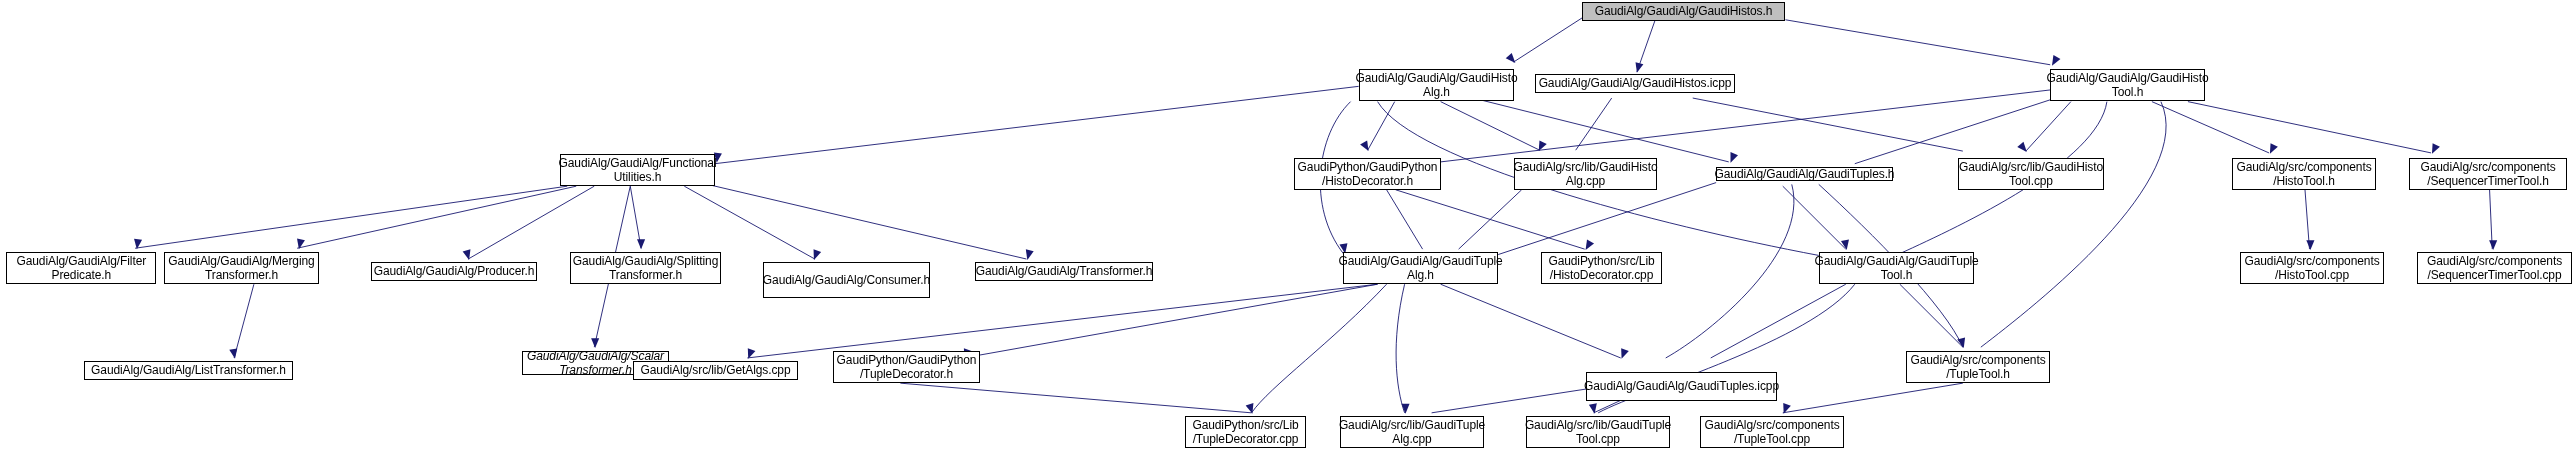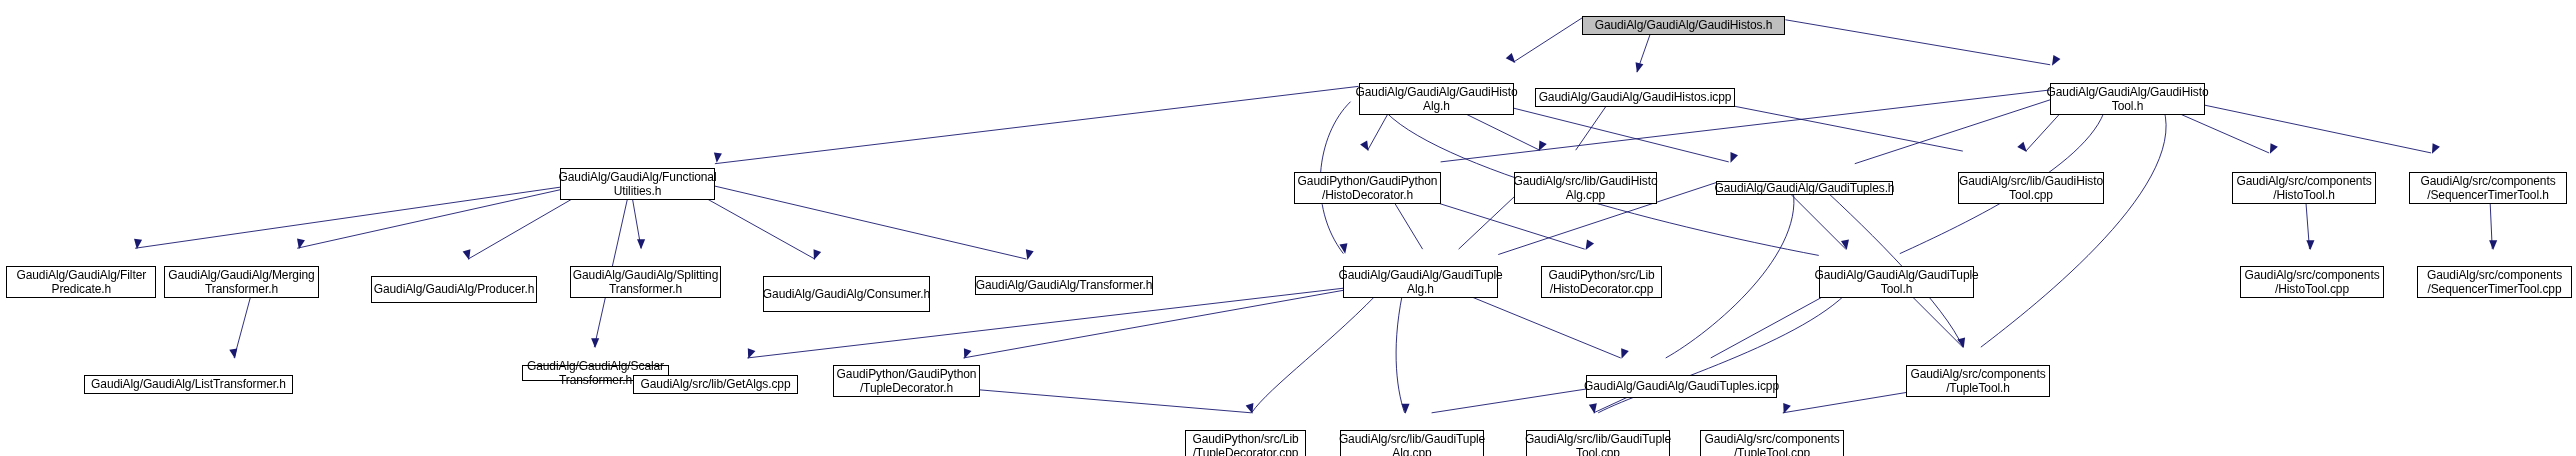--- a/index.html
+++ b/index.html
@@ -34,21 +34,20 @@
     font-size: 12px;
     line-height: 14.4px;
     letter-spacing: -0.1px;
     text-align: center;
     display: flex;
     align-items: center;
     justify-content: center;
     padding: 0.9px 2.7px;
     white-space: pre-line;
     z-index: 2;
-    margin-top: 14px;
   }
   .node.root {
     background: #bfbfbf;
     border-color: #000000;
   }
 </style>
 </head>
 <body>
 
 <div id="graph">
@@ -153,42 +152,42 @@
       <div class="node" style="left: 1958px; top: 158px; width: 146px; height: 32px;">GaudiAlg/src/lib/GaudiHisto
 Tool.cpp</div>
       <div class="node" style="left: 2232px; top: 158px; width: 144px; height: 32px;">GaudiAlg/src/components
 /HistoTool.h</div>
       <div class="node" style="left: 2409px; top: 158px; width: 158px; height: 32px;">GaudiAlg/src/components
 /SequencerTimerTool.h</div>
       <div class="node" style="left: 6.3px; top: 252px; width: 150px; height: 32px;">GaudiAlg/GaudiAlg/Filter
 Predicate.h</div>
       <div class="node" style="left: 164px; top: 252px; width: 155px; height: 32px;">GaudiAlg/GaudiAlg/Merging
 Transformer.h</div>
-      <div class="node" style="left: 371px; top: 262px; width: 166px; height: 27px;">GaudiAlg/GaudiAlg/Producer.h</div>
+      <div class="node" style="left: 371px; top: 262px; width: 166px; height: 19px;">GaudiAlg/GaudiAlg/Producer.h</div>
       <div class="node" style="left: 570px; top: 252px; width: 151px; height: 32px;">GaudiAlg/GaudiAlg/Splitting
 Transformer.h</div>
       <div class="node" style="left: 763px; top: 262px; width: 167px; height: 36px;">GaudiAlg/GaudiAlg/Consumer.h</div>
       <div class="node" style="left: 975px; top: 262px; width: 178px; height: 19px;">GaudiAlg/GaudiAlg/Transformer.h</div>
       <div class="node" style="left: 1343px; top: 252px; width: 155px; height: 32px;">GaudiAlg/GaudiAlg/GaudiTuple
 Alg.h</div>
       <div class="node" style="left: 1541px; top: 252px; width: 121px; height: 32px;">GaudiPython/src/Lib
 /HistoDecorator.cpp</div>
       <div class="node" style="left: 1819px; top: 252px; width: 155px; height: 32px;">GaudiAlg/GaudiAlg/GaudiTuple
 Tool.h</div>
       <div class="node" style="left: 2240px; top: 252px; width: 144px; height: 32px;">GaudiAlg/src/components
 /HistoTool.cpp</div>
       <div class="node" style="left: 2417px; top: 252px; width: 155px; height: 32px;">GaudiAlg/src/components
 /SequencerTimerTool.cpp</div>
       <div class="node" style="left: 84px; top: 361px; width: 209px; height: 19px;">GaudiAlg/GaudiAlg/ListTransformer.h</div>
-      <div class="node" style="left: 522px; top: 351px; width: 147px; height: 16px;">GaudiAlg/GaudiAlg/Scalar
+      <div class="node" style="left: 522px; top: 351px; width: 147px; height: 24px; font-style: italic;">GaudiAlg/GaudiAlg/Scalar
 Transformer.h</div>
       <div class="node" style="left: 633px; top: 361px; width: 165px; height: 19px;">GaudiAlg/src/lib/GetAlgs.cpp</div>
       <div class="node" style="left: 833px; top: 351px; width: 147px; height: 32px;">GaudiPython/GaudiPython
 /TupleDecorator.h</div>
-      <div class="node" style="left: 1586px; top: 361px; width: 191px; height: 23px;">GaudiAlg/GaudiAlg/GaudiTuples.icpp</div>
+      <div class="node" style="left: 1586px; top: 372px; width: 191px; height: 29px;">GaudiAlg/GaudiAlg/GaudiTuples.icpp</div>
       <div class="node" style="left: 1906px; top: 351px; width: 144px; height: 32px;">GaudiAlg/src/components
 /TupleTool.h</div>
       <div class="node" style="left: 1185px; top: 416px; width: 121px; height: 32px;">GaudiPython/src/Lib
 /TupleDecorator.cpp</div>
       <div class="node" style="left: 1340px; top: 416px; width: 144px; height: 32px;">GaudiAlg/src/lib/GaudiTuple
 Alg.cpp</div>
       <div class="node" style="left: 1526px; top: 416px; width: 144px; height: 32px;">GaudiAlg/src/lib/GaudiTuple
 Tool.cpp</div>
       <div class="node" style="left: 1700px; top: 416px; width: 144px; height: 32px;">GaudiAlg/src/components
 /TupleTool.cpp</div>

